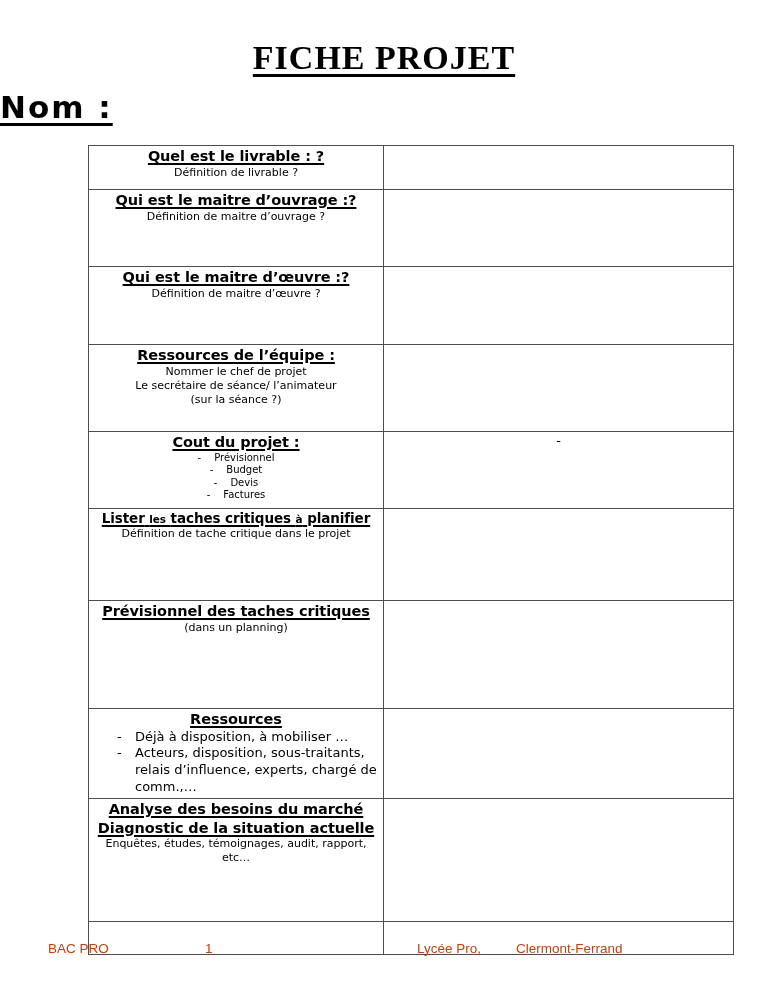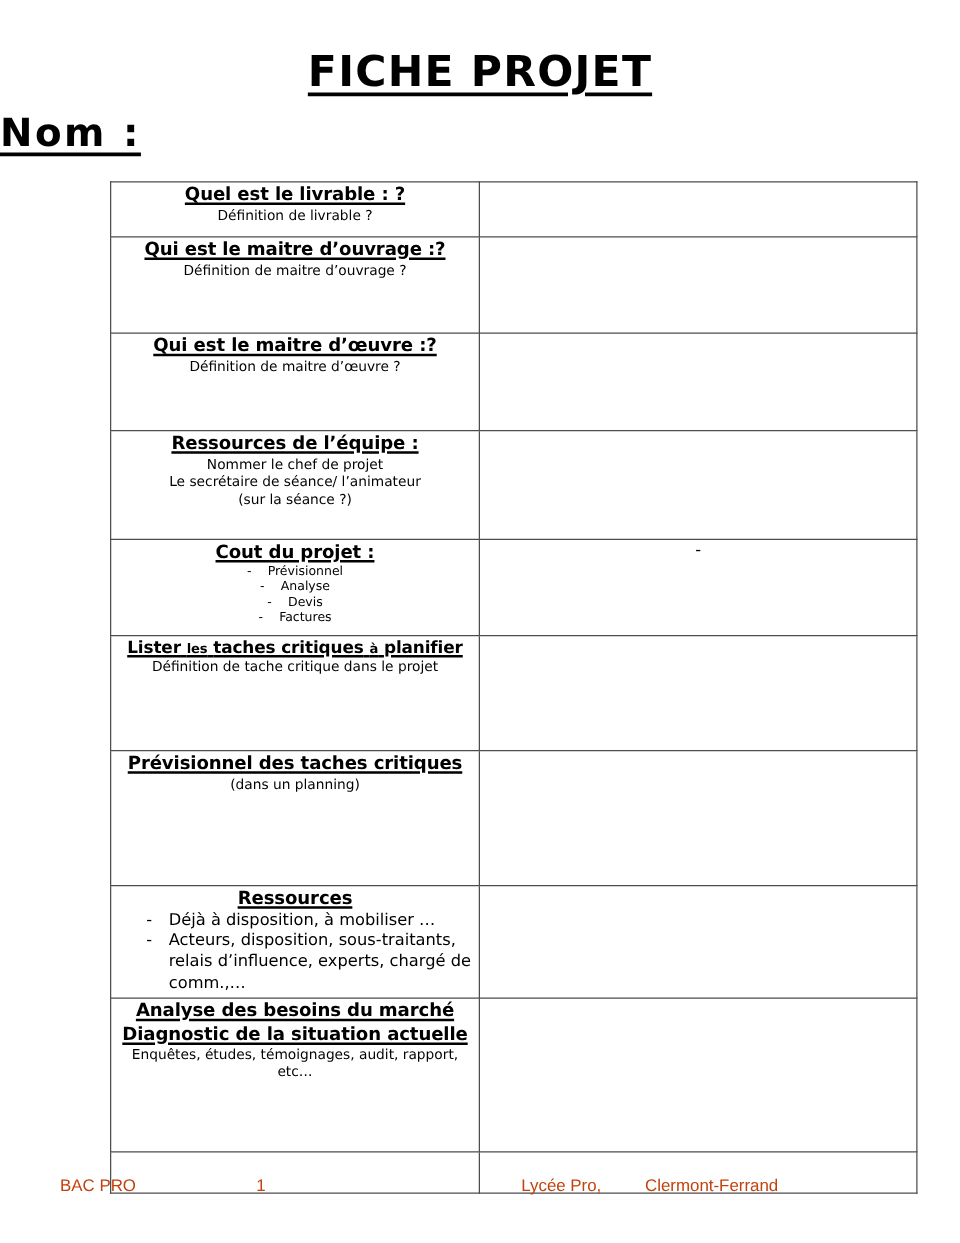--- a/index.html
+++ b/index.html
@@ -4,21 +4,21 @@
 <style>
   html,body{margin:0;padding:0;}
   body{
     width:768px;height:994px;position:relative;
     background:#ffffff;color:#000;
     font-family:"DejaVu Sans",sans-serif;
     overflow:hidden;
   }
   .page-title{
     position:absolute;top:41px;left:0;width:768px;text-align:center;
-    font-size:34px;font-weight:bold;line-height:1;letter-spacing:1px;
+    font-size:34px;font-weight:bold;line-height:1;letter-spacing:1px;font-family:Liberation Serif, serif;
   }
   .page-subtitle{
     position:absolute;top:92px;left:0;width:768px;text-align:left;
     font-size:31px;font-weight:bold;line-height:1;letter-spacing:2px;
   }
   .page-title span,.page-subtitle span{
     text-decoration:underline;
     text-decoration-thickness:3px;
     text-underline-offset:5px;
   }
@@ -120,21 +120,21 @@
       </td>
       <td>
         <div class="val"></div>
       </td>
     </tr>
 
     <tr class="r4">
       <td>
         <div class="rt">Cout du projet :</div>
         <div class="cout-item"><span class="cout-dash">-</span><span>Prévisionnel</span></div>
-        <div class="cout-item"><span class="cout-dash">-</span><span>Analyse</span></div>
+        <div class="cout-item"><span class="cout-dash">-</span><span>Budget</span></div>
         <div class="cout-item"><span class="cout-dash">-</span><span>Devis</span></div>
         <div class="cout-item"><span class="cout-dash">-</span><span>Factures</span></div>
       </td>
       <td>
         <div class="val">-</div>
       </td>
     </tr>
 
     <tr class="r5">
       <td>

